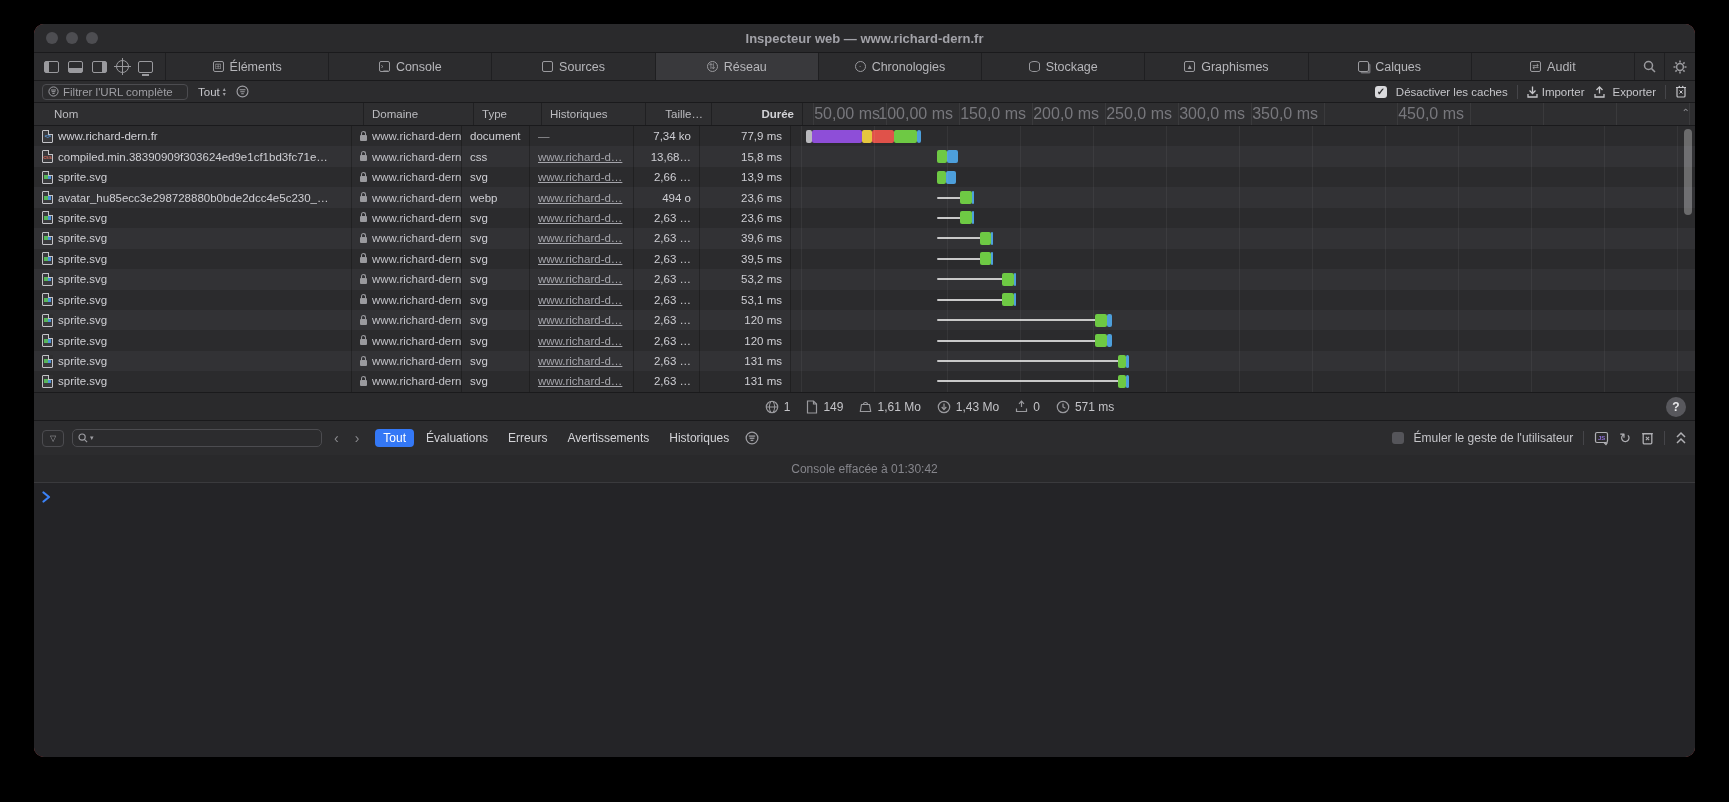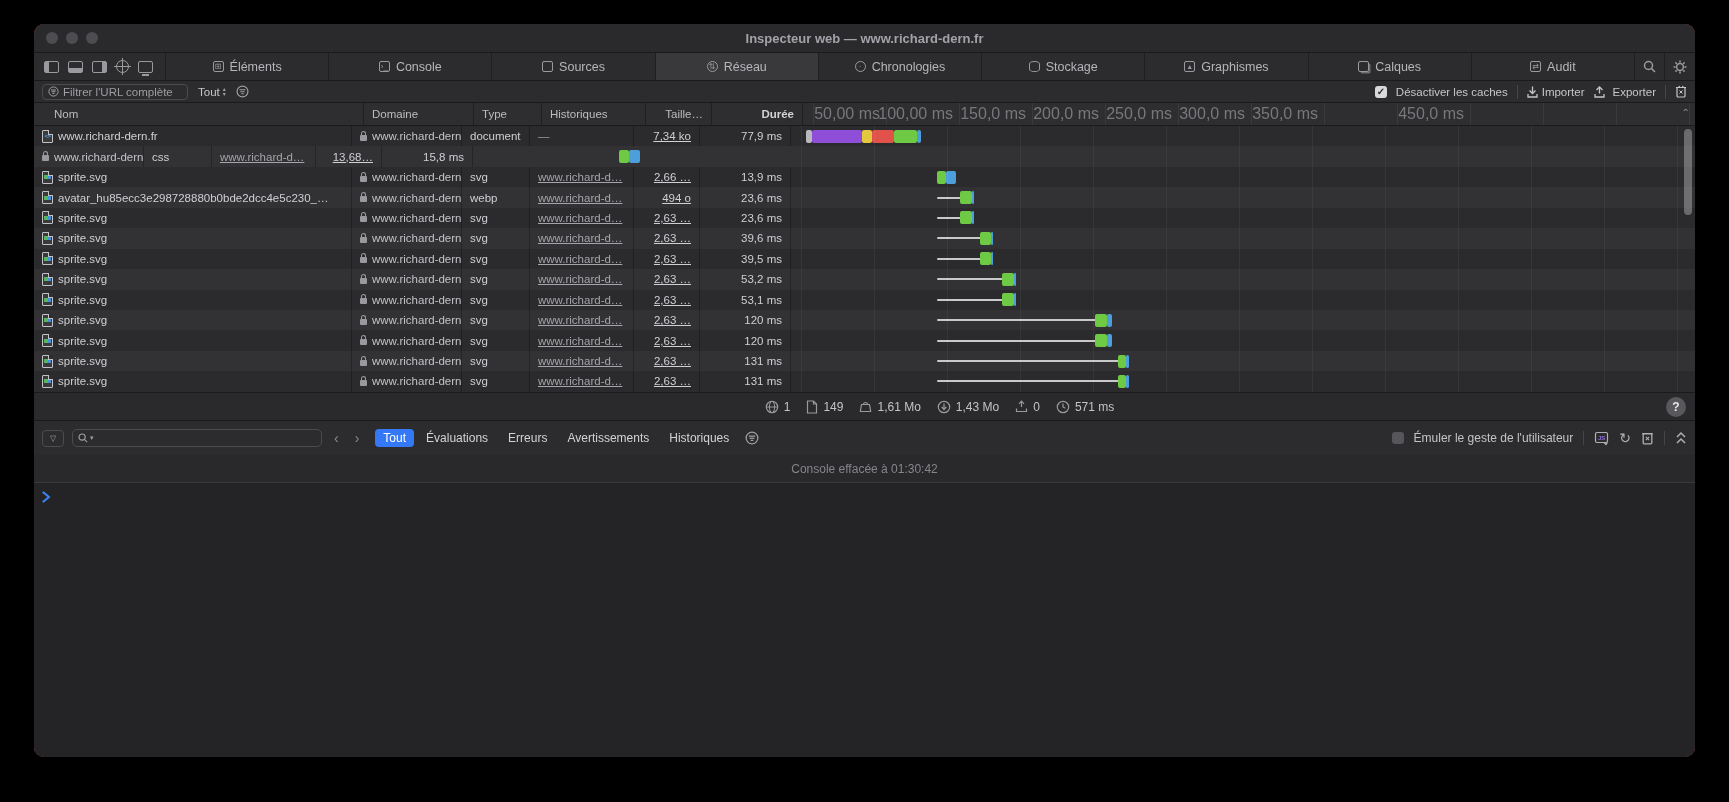--- a/index.html
+++ b/index.html
@@ -60,21 +60,21 @@
   .ticklabel { position:absolute; top:0; height:100%; display:flex; align-items:center; justify-content:flex-end;
     color:#77777c; font-size:16px; }
   .tl-chevron { position:absolute; right:5px; top:4px; color:#8e8e93; font-size:10px; }
   .tbody { flex:1; position:relative; overflow:hidden; }
   .row { display:flex; height:20.44px; align-items:center; font-size:11.5px; color:#cfcfd4; }
   .row:nth-child(odd)  { background:#2b2b2d; }
   .row:nth-child(even) { background:#323235; }
   .cell { padding:0 8px; height:100%; display:flex; align-items:center; gap:5px; overflow:hidden;
     white-space:nowrap; border-right:1px solid rgba(0,0,0,0.25); }
   .cell.c1{width:var(--c1);} .cell.c2{width:var(--c2); color:#c2c2c7;} .cell.c3{width:var(--c3);}
-  .cell.c4{width:var(--c4);} .cell.c5{width:var(--c5); justify-content:flex-end;text-decoration:underline;}
+  .cell.c4{width:var(--c4);} .cell.c5{width:var(--c5); justify-content:flex-end;}
   .cell.c6{width:var(--c6); justify-content:flex-end;}
   .cell.tl{ flex:1; position:relative; border-right:none; padding:0; }
   .link { text-decoration:underline; color:#a4a4aa; }
   .dash { color:#9a9a9e; }
   
   .fico { width:11px; height:13px; border:1px solid #c3c3c7; border-radius:1px; position:relative; flex:none;
     display:flex; align-items:center; justify-content:center; background:#3a3a3d; }
   .fico::before { content:""; position:absolute; right:-1px; top:-1px; width:4px; height:4px;
     background:inherit; border-left:1px solid #c3c3c7; border-bottom:1px solid #c3c3c7; background:#2e2e30; }
   .fico.image::after { content:""; width:7px; height:4px;
@@ -296,20 +296,24 @@
           <div class="cell tl">
             <div class="wf-seg" style="left: 15px; width: 6px; background: rgb(185, 185, 189);"></div>
             <div class="wf-seg" style="left: 21px; width: 50px; background: rgb(142, 78, 216);"></div>
             <div class="wf-seg" style="left: 71px; width: 10px; background: rgb(229, 198, 63);"></div>
             <div class="wf-seg" style="left: 81px; width: 22px; background: rgb(224, 82, 74);"></div>
             <div class="wf-seg" style="left: 103px; width: 23px; background: rgb(110, 201, 68);"></div>
             <div class="wf-seg" style="left: 126px; width: 4px; background: rgb(77, 159, 219);"></div>
           </div>
         </div>
         <div class="row">
+          <div class="cell c1">
+            <span class="fico css"></span>
+            <span>compiled.min.38390909f303624ed9e1cf1bd3fc71e…</span>
+          </div>
           <div class="cell c2">
             <span class="lock"></span>
             <span>www.richard-dern.fr</span>
           </div>
           <div class="cell c3">css</div>
           <div class="cell c4">
             <span class="link">www.richard-d…</span>
           </div>
           <div class="cell c5">13,68…</div>
           <div class="cell c6">15,8 ms</div>

